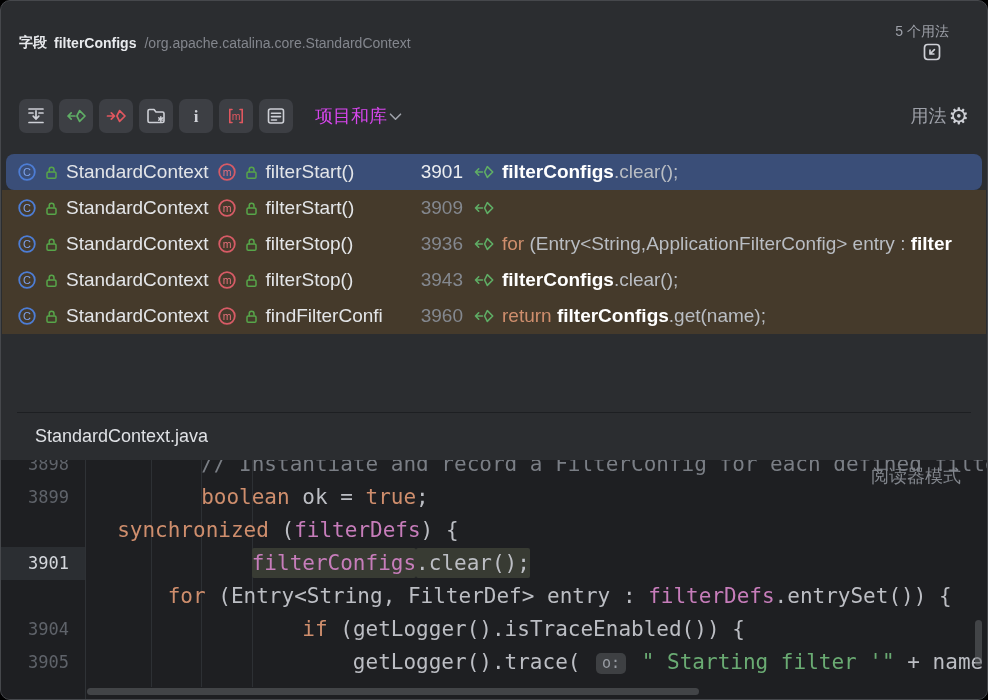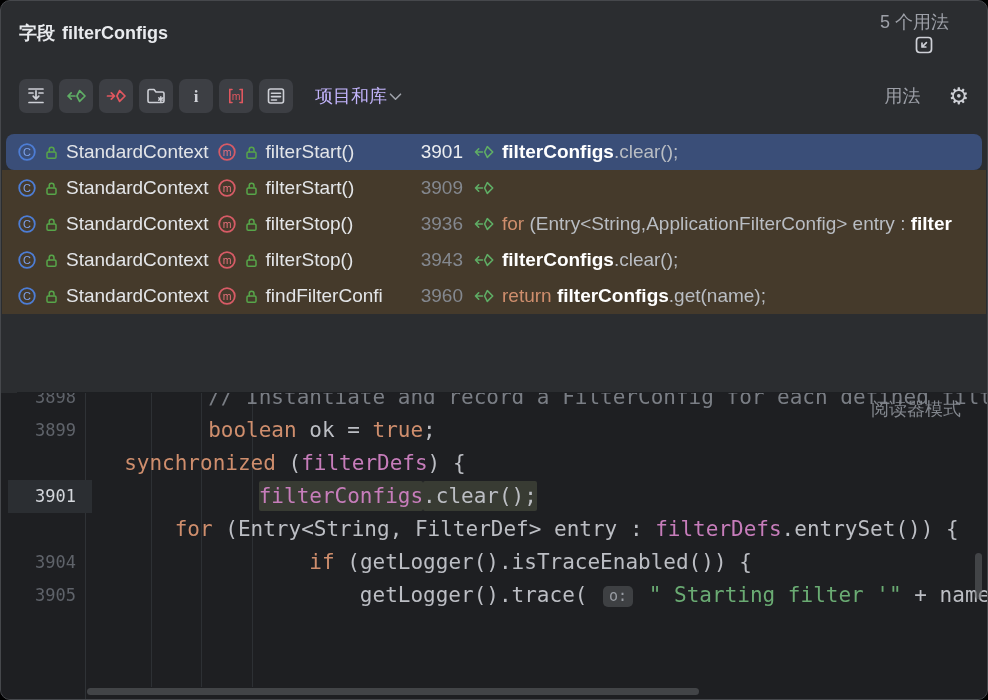--- a/index.html
+++ b/index.html
@@ -1,33 +1,33 @@
 <!DOCTYPE html>
 <html><head>
 <meta charset="utf-8">
 <style>
   html,body{margin:0;padding:0;background:#000;}
   body{width:988px;height:700px;overflow:hidden;font-family:"Liberation Sans",sans-serif;}
   .popup{position:relative;width:988px;height:700px;box-sizing:border-box;background:#2B2D30;
          border:1px solid #46484C;border-radius:10px;overflow:hidden;display:flex;flex-direction:column;}
   
-  .hdr{height:56px;flex:0 0 56px;display:flex;align-items:center;padding:4px 18px;font-size:18px;}
+  .hdr{height:56px;flex:0 0 56px;display:flex;align-items:center;padding:14px 18px;font-size:14px;}
   .hdr .kind,.hdr .name{font-weight:bold;color:#E8EAED;}
   .hdr .name{margin-left:7px;}
   .hdr .path{margin-left:8px;color:#83868D;}
   .hdr .right{margin-left:auto;display:flex;align-items:center;flex-direction:column;}
   .hdr .count{color:#9DA0A8;margin-right:20px;}
   .iconbtn{display:flex;align-items:center;justify-content:center;background:none;border:none;padding:0;cursor:pointer;}
   
   .tbar{height:62px;flex:0 0 62px;display:flex;align-items:center;padding:0 18px;}
   .tbtn{width:34px;height:34px;border-radius:7px;background:#3D3F44;display:flex;align-items:center;
         justify-content:center;margin-right:6px;border:none;padding:0;cursor:pointer;}
-  .scope{display:flex;align-items:center;gap:2px;margin-left:16px;color:#c4b5fd;font-size:18px;cursor:pointer;}
+  .scope{display:flex;align-items:center;gap:2px;margin-left:16px;color:#d946ef;font-size:18px;cursor:pointer;}
   .tbar .right{margin-left:auto;display:flex;align-items:center;}
-  .usages-lbl{color:#9DA0A8;font-size:18px;margin-right:28px;}
+  .usages-lbl{color:#9DA0A8;font-size:18px;margin-right:2px;}
   .gear{font-size:23px;color:#CED0D6;line-height:1;}
   
   .ulist{margin-top:7px;}
   .urow{height:36px;display:flex;align-items:center;font-size:19px;color:#E3E5E8;cursor:pointer;}
   .urow.sel{background:#3A4E78;border-radius:8px;margin:0 5px;padding-left:11px;}
   .urow:not(.sel){background:#453A2B;margin:0 1px;padding-left:15px;}
   .uleft{flex:0 0 396px;display:flex;align-items:center;gap:8px;overflow:hidden;white-space:nowrap;}
   .uleft svg{flex:0 0 auto;}
   .unum{flex:0 0 50px;text-align:right;color:#84888F;}
   .urow.sel .unum{color:#ECEEF0;}
@@ -36,21 +36,21 @@
   .sn-bold{color:#FFFFFF;font-weight:bold;}
   .sn-plain{color:#B9BDC3;}
   
   .spacer{flex:0 0 78px;}
   .divider{border-top:1px solid #1D1F22;margin:0 16px;}
   .filelbl{padding:13px 0 13px 34px;font-size:18px;color:#DFE1E5;}
   
   .editor{flex:1 1 auto;position:relative;background:#1E1F22;overflow:hidden;
           font-family:"DejaVu Sans Mono","Liberation Mono",monospace;}
   .lines{margin-top:-12px;position:relative;z-index:2;}
-  .cl{display:flex;height:33px;line-height:33px;white-space:pre;padding-left:7px;}
+  .cl{display:flex;height:33px;line-height:33px;white-space:pre;}
   .cl .ln{flex:0 0 84px;box-sizing:border-box;padding-right:16px;text-align:right;
           font-size:17px;color:#5F636A;}
   .cl.cur .ln{background:#2B2E32;color:#D4D7DC;}
   .cl .code{padding-left:15px;font-size:21px;}
   .c-plain{color:#BCBEC4;} .c-kw{color:#CF8E6D;} .c-field{color:#C77DBB;}
   .c-com{color:#7A7E85;} .c-str{color:#6AAB73;}
   .hl{background:#383B33;border-radius:2px;padding:3px 0;}
   .chip{display:inline-block;background:#3E4043;color:#989CA3;border-radius:5px;
         font-size:15px;line-height:21px;padding:0 6px;margin:0 3px;vertical-align:1px;}
   .gutline{position:absolute;left:84px;top:0;bottom:0;width:1px;background:#2F3236;z-index:1;}
@@ -64,20 +64,21 @@
            background:rgba(96,98,102,.55);z-index:4;cursor:pointer;}
 </style>
 </head>
 <body>
 
 <div class="popup">
 
   <div class="hdr">
     <span class="kind">字段</span>
     <span class="name">filterConfigs</span>
+    <span class="path">/org.apache.catalina.core.StandardContext</span>
     <span class="right">
       <span class="count">5 个用法</span>
       <button class="iconbtn">
         <svg width="22" height="22" viewBox="0 0 22 22">
           <rect x="3.5" y="3.5" width="15" height="15" rx="3.2" fill="none" stroke="#CED0D6" stroke-width="1.7"></rect>
           <path d="M13.4 8.6 9 13 M9 9.2V13h3.8" fill="none" stroke="#CED0D6" stroke-width="1.7" stroke-linecap="round" stroke-linejoin="round"></path>
         </svg>
       </button>
     </span>
   </div>
@@ -285,20 +286,21 @@
             <path d="M9.5 8H2.5 M5.7 4.8 2.5 8l3.2 3.2"></path>
             <path d="M14.3 2.6 19.7 8l-5.4 5.4L11.6 8z"></path>
           </svg>
         </span>
         <span class="usnip"><span class="c-kw">return</span><span class="sn-plain"> </span><span class="sn-bold">filterConfigs</span><span class="sn-plain">.get(name);</span></span>
       </div>
     </div>
 
   <div class="spacer"></div>
   <div class="divider"></div>
+  <div class="filelbl">StandardContext.java</div>
 
   <div class="editor">
     <div class="gutline"></div>
     <div class="guide" style="left:calc(99px + 4ch)"></div>
     <div class="guide" style="left:calc(99px + 8ch)"></div>
     <div class="guide" style="left:calc(99px + 12ch)"></div>
     <div class="lines" id="code-lines">
         <div class="cl"><span class="ln">3898</span><span class="code"><span class="c-com">        // Instantiate and record a FilterConfig for each defined filter</span></span></div>
         <div class="cl"><span class="ln">3899</span><span class="code"><span class="c-plain">        </span><span class="c-kw">boolean</span><span class="c-plain"> ok = </span><span class="c-kw">true</span><span class="c-plain">;</span></span></div>
         <div class="cl"><span class="code"><span class="c-plain">        </span><span class="c-kw">synchronized</span><span class="c-plain"> (</span><span class="c-field">filterDefs</span><span class="c-plain">) {</span></span></div>

